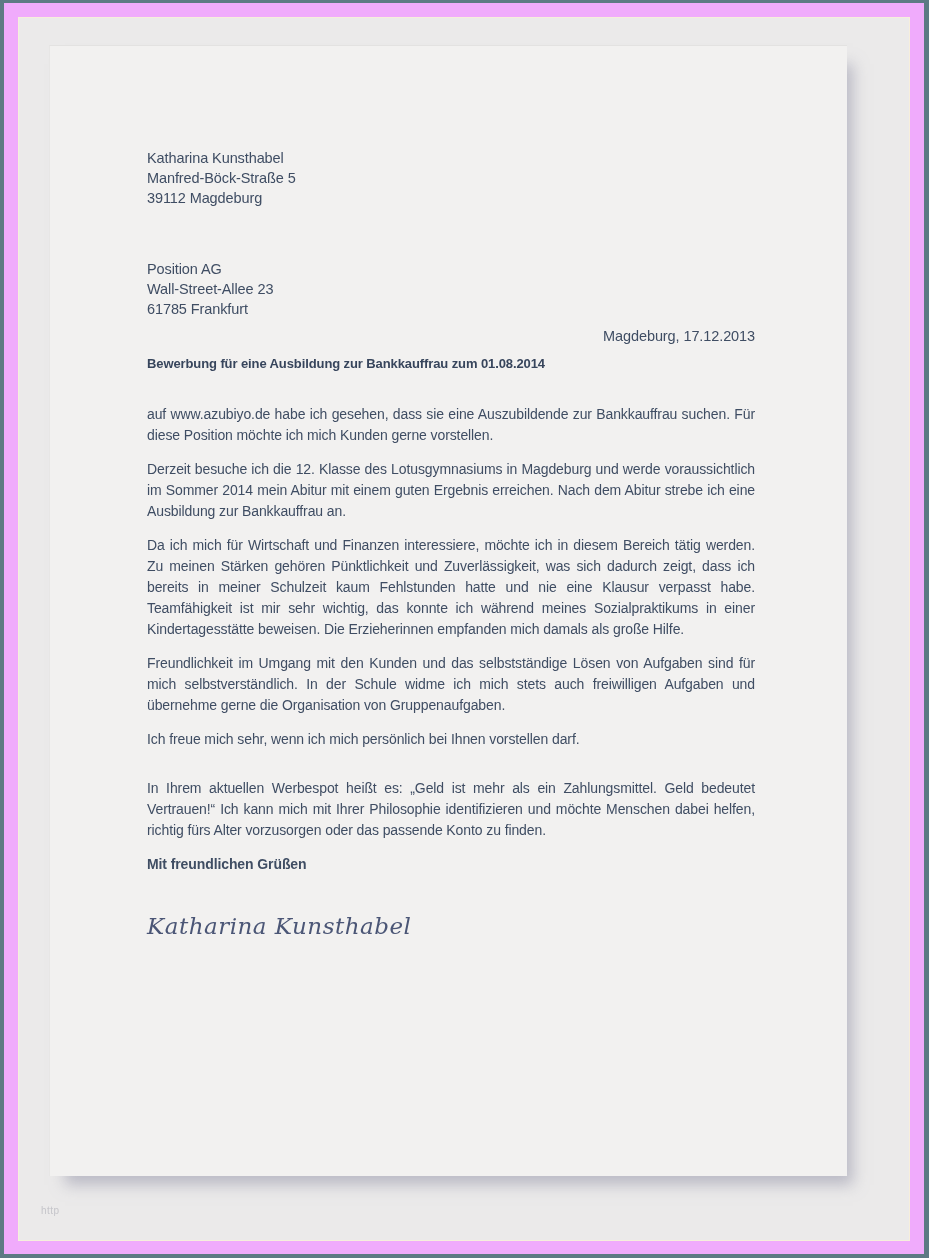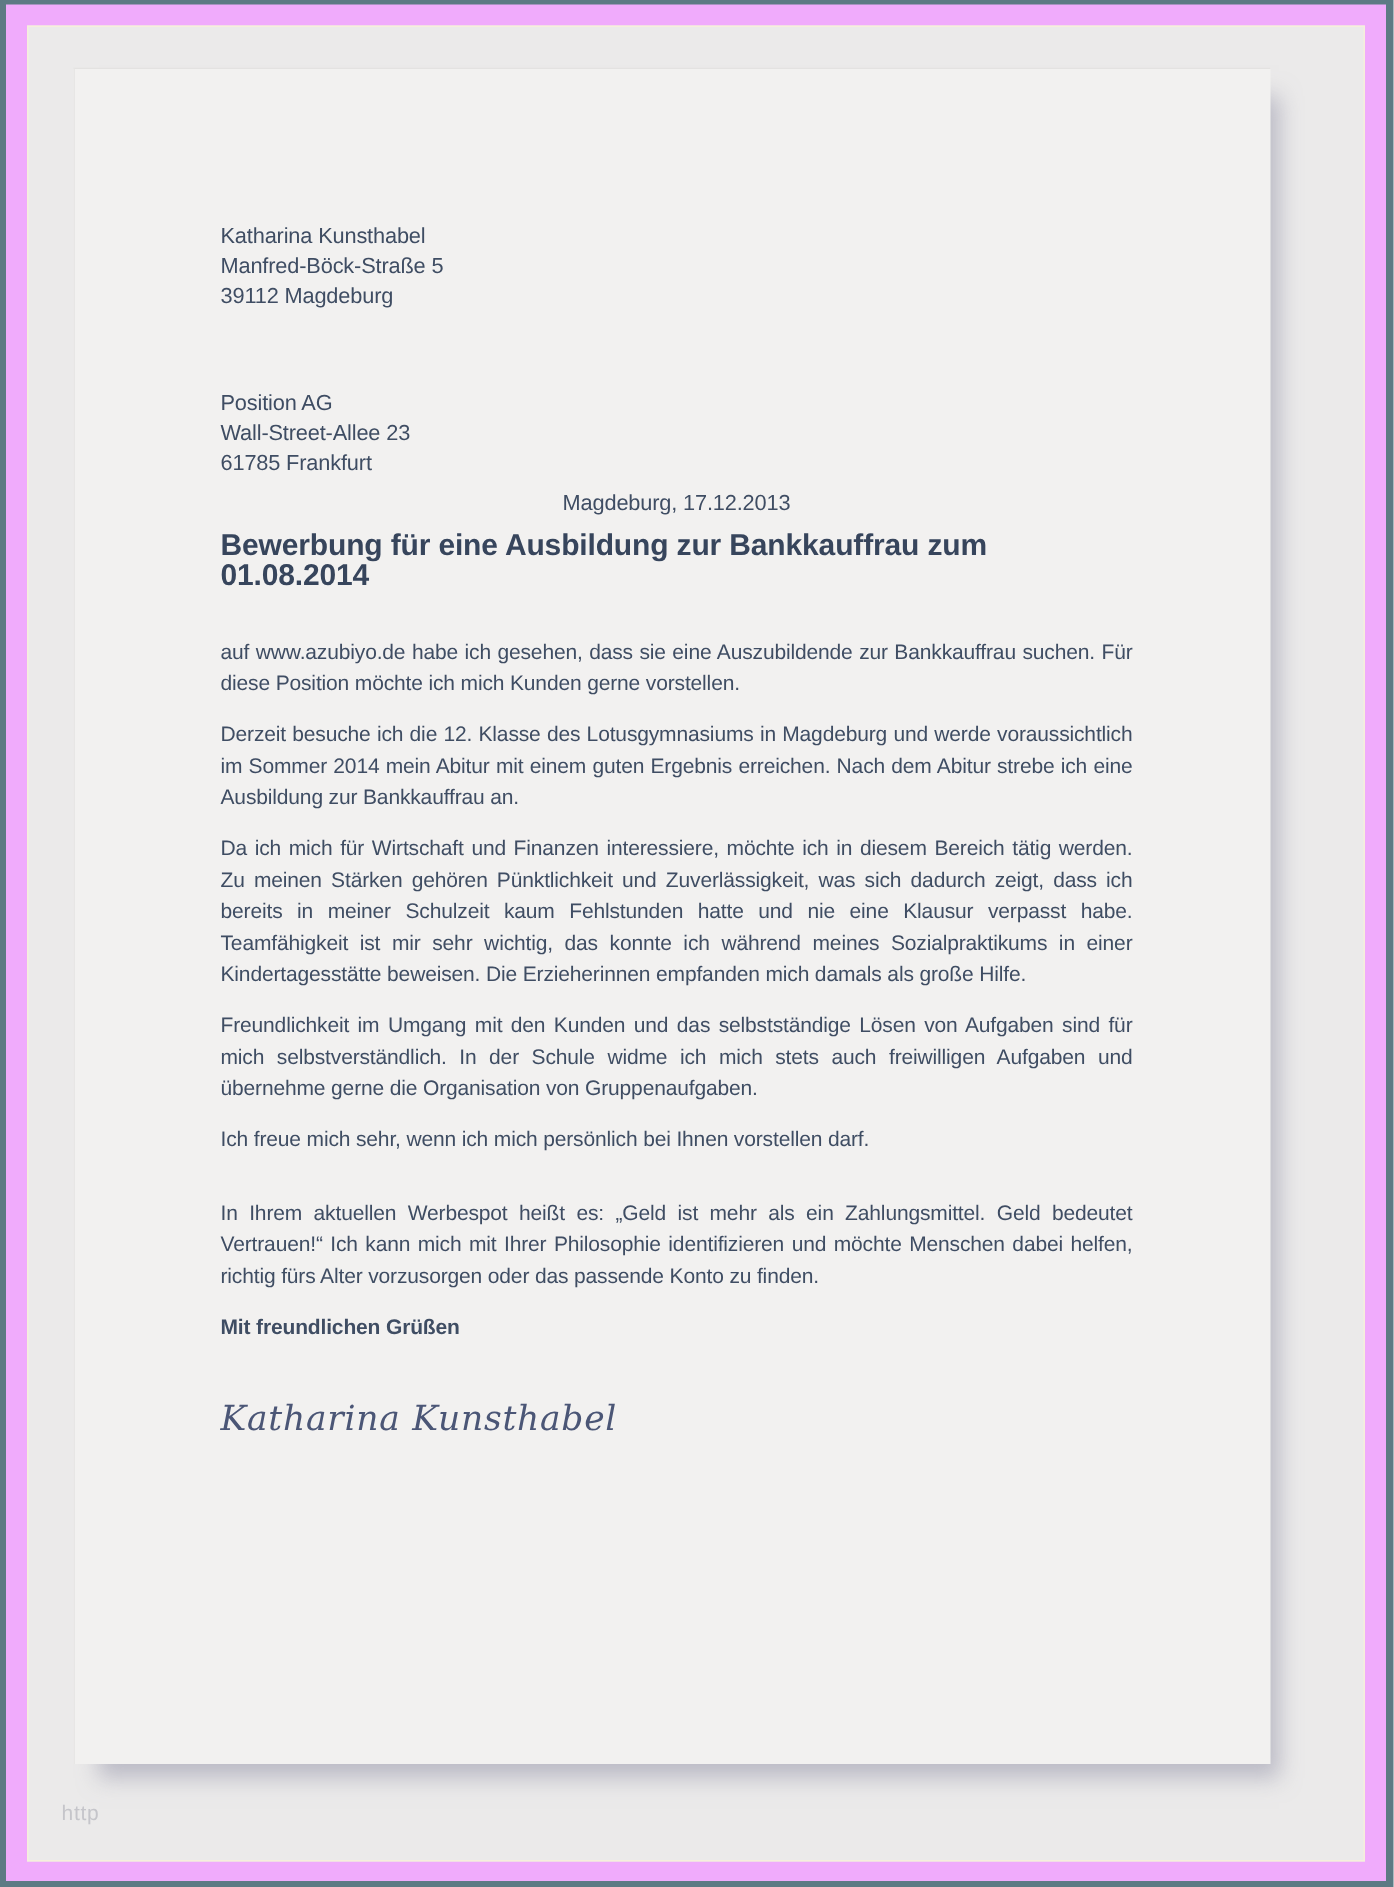--- a/index.html
+++ b/index.html
@@ -60,30 +60,30 @@
     font-size: 14px;
     letter-spacing: -0.1px;
   }
   .addr-block {
     line-height: 20px;
     font-size: 14.5px;
   }
   .sender-block   { margin-bottom: 51px; }
   .recipient-block{ margin-bottom: 7px; }
   .date-line {
-    text-align: center;
+    text-align: right;
     line-height: 20px;
     font-size: 14.5px;
     margin-bottom: 8px;
   }
   .subject-line {
     font-weight: bold;
     color: #37455c;
     line-height: 20px;
-    font-size: 20px;
+    font-size: 13px;
     margin-bottom: 30px;
   }
   .salutation {
     line-height: 21px;
     margin-bottom: 10px;
   }
   .letter p.body-par {
     margin: 0 0 13px 0;
     line-height: 21px;
     text-align: justify;
@@ -101,21 +101,21 @@
     font-family: "DejaVu Serif", "Liberation Serif", serif;
     font-style: italic;
     font-size: 23px;
     color: #4b5676;
     letter-spacing: 0.5px;
   }
   .watermark {
     position: absolute;
     left: 22px;
     bottom: 24px;
-    font-size: 14px;
+    font-size: 10px;
     color: #c5c5ca;
     letter-spacing: 0.5px;
   }
 </style>
 </head>
 <body>
 
 <div class="frame">
   <div class="orange-band">
     <div class="interior">

